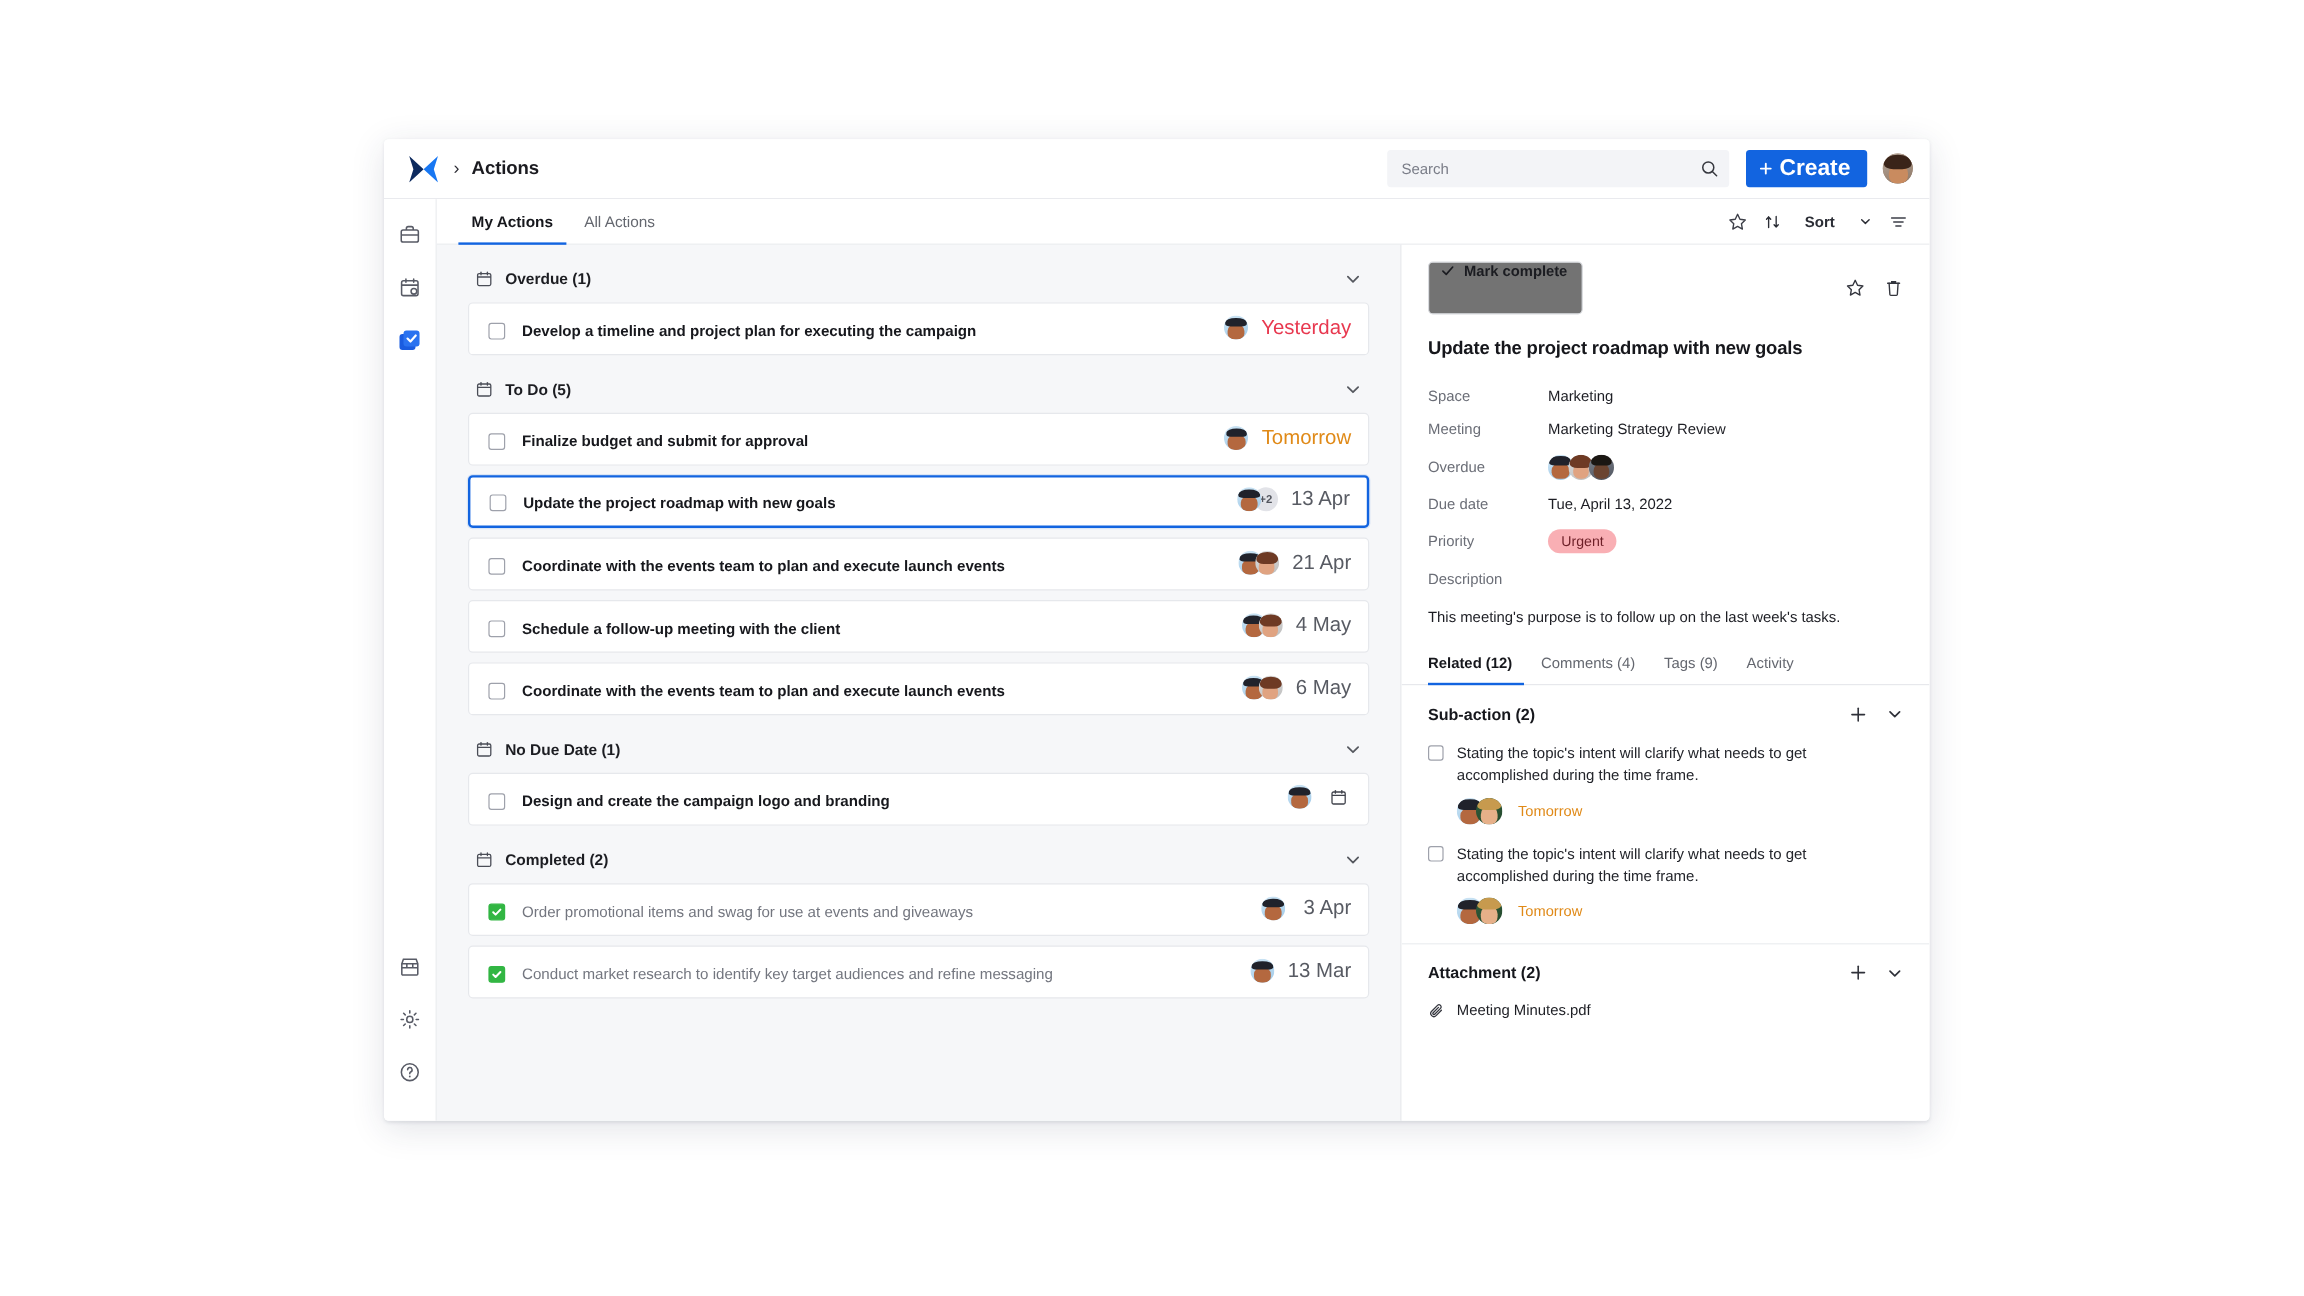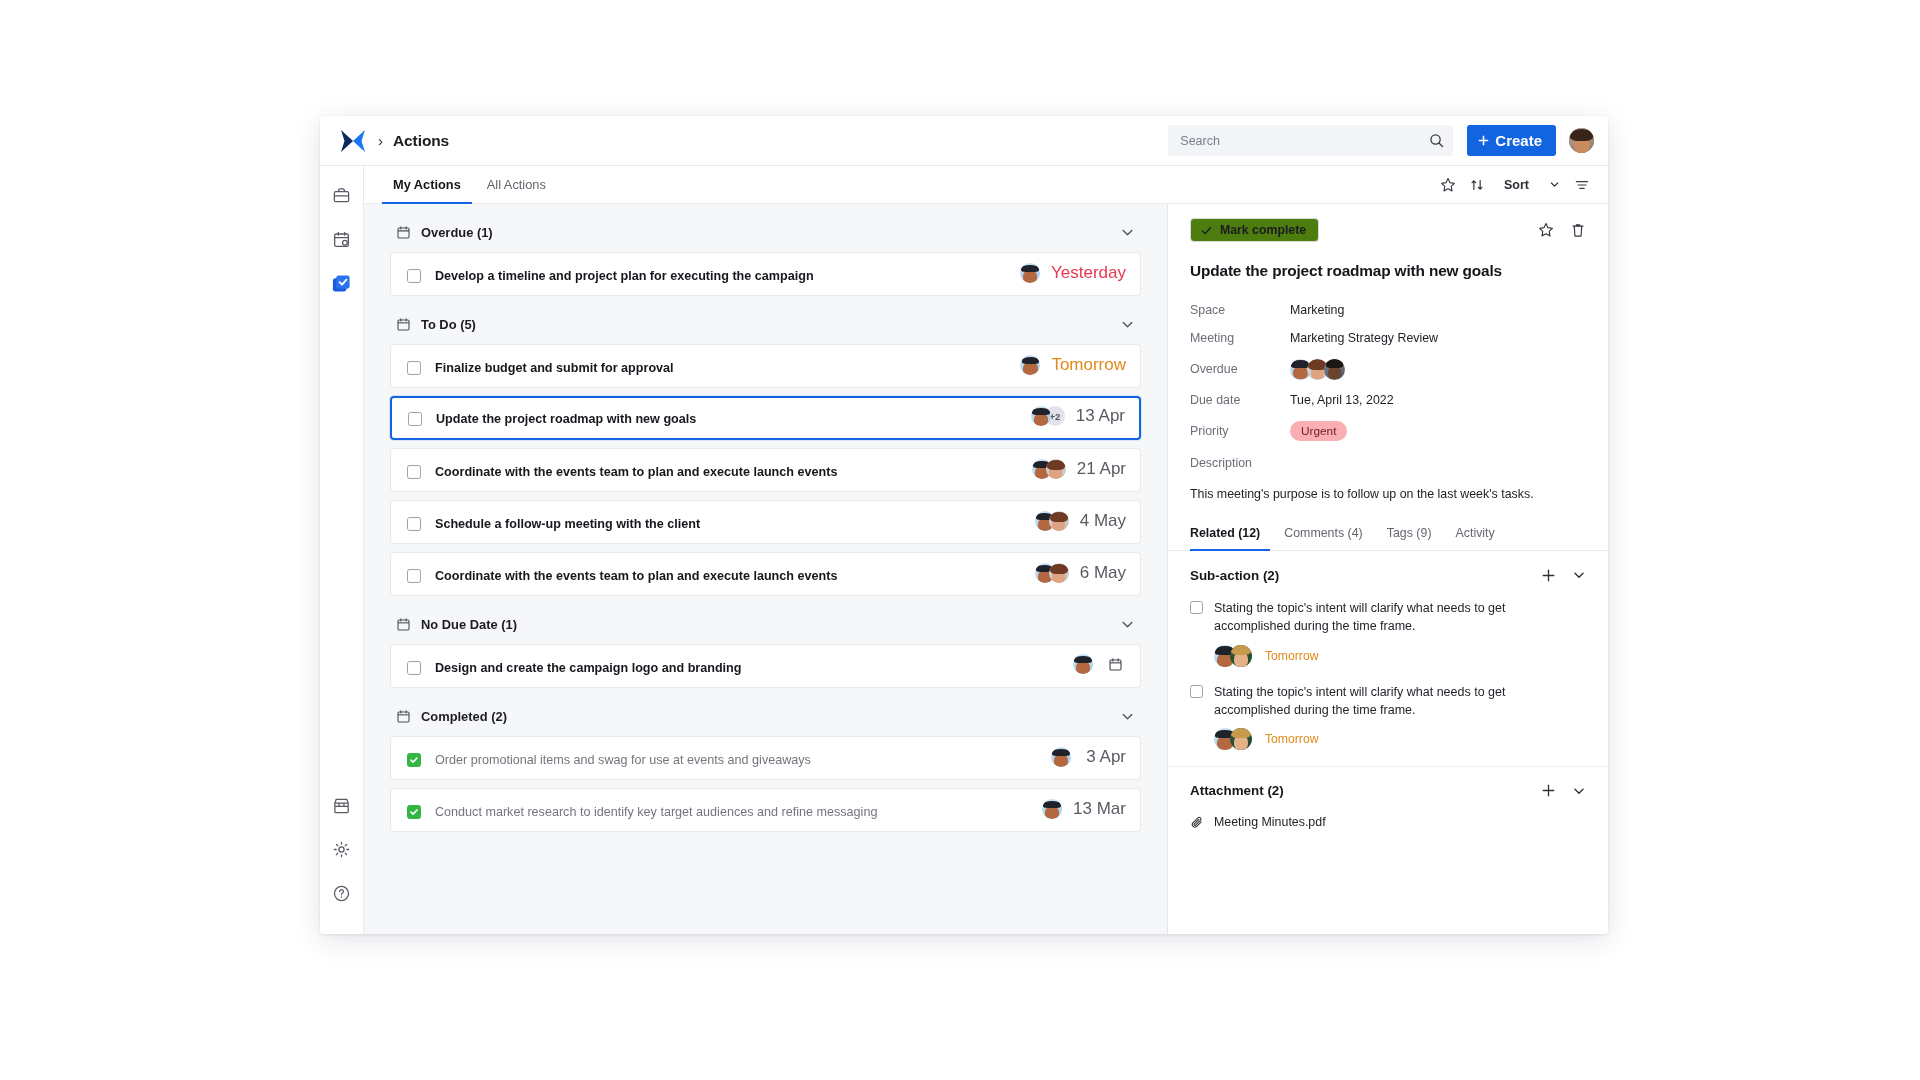--- a/index.html
+++ b/index.html
@@ -45,21 +45,21 @@
     flex: 1; border: none; background: transparent; outline: none;
     font-family: inherit; font-size: 12.5px; color: #33343a;
   }
   #search-input::placeholder { color: #7a7d88; }
 
   #create-button {
     margin-left: 14px;
     height: 31px; padding: 0 14px 0 11px;
     background: #1264e0; color: #fff;
     border: none; border-radius: 3px;
-    font-family: inherit; font-size: 15px; font-weight: 700;
+    font-family: inherit; font-size: 19px; font-weight: 700;
     display: flex; align-items: center; gap: 6px; cursor: pointer;
   }
   #topbar-avatar {
     margin-left: 13px;
     width: 25px; height: 25px; border-radius: 50%;
     background: #8d6e57; overflow: hidden; cursor: pointer; flex: none;
   }
 
   
   #body-split { flex: 1; display: flex; min-height: 0; }
@@ -174,23 +174,23 @@
 
   
   #detail-panel {
     width: 440px; min-width: 440px;
     background: #fff; display: flex; flex-direction: column;
     overflow: hidden;
   }
   #detail-head { padding: 14px 22px 0 22px; }
   .detail-head-row { display: flex; align-items: center; }
   #mark-complete-button {
-    height: 24px; padding: 0 12px 0 9px;
-    background: #4d7c0f; border: 1px solid #d8dade; border-radius: 4px;
-    display: flex; align-items: center; gap: 7px;
+    height: 44px; padding: 0 12px 0 9px;
+    background: #737373; border: 1px solid #d8dade; border-radius: 4px;
+    display: flex; align-items: flex-start; gap: 7px;
     font-family: inherit; font-size: 12.3px; font-weight: 600; color: #1b1c21;
     cursor: pointer;
   }
   .dh-spacer { flex: 1; }
   .dh-icon { color: #34363e; cursor: pointer; display: flex; margin-left: 16px; }
 
   #detail-title {
     margin-top: 20px; font-size: 15.4px; font-weight: 700;
     color: #16171c; letter-spacing: -.15px;
   }

